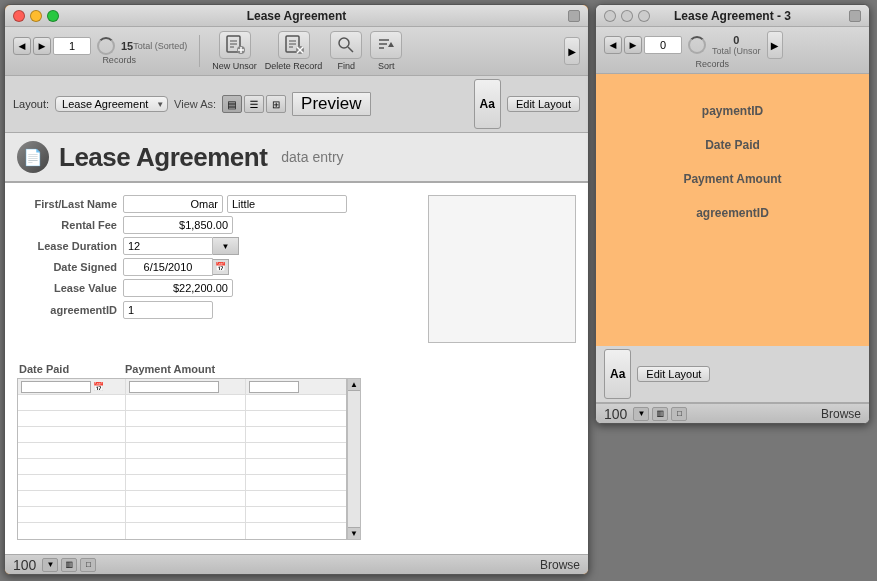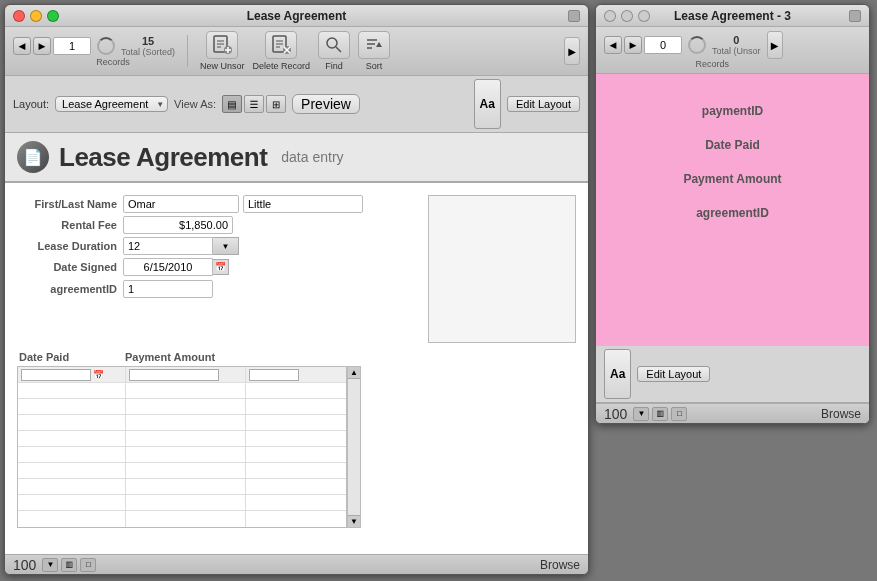--- a/index.html
+++ b/index.html
@@ -173,23 +173,23 @@
       font-size: 10px;
       cursor: pointer;
     }
     .view-btn.active {
       background: linear-gradient(to bottom, #bbb, #aaa);
       border-color: #777;
     }
     .preview-btn {
       background: linear-gradient(to bottom, #f0f0f0, #d8d8d8);
       border: 1px solid #999;
-      border-radius: 6px;
+      border-radius: 1px;
       padding: 1px 8px;
-      font-size: 14px;
+      font-size: 17px;
       cursor: pointer;
     }
     .aa-btn {
       background: linear-gradient(to bottom, #f0f0f0, #d5d5d5);
       border: 1px solid #999;
       border-radius: 3px;
       padding: 17px 5px;
       font-size: 12px;
       font-weight: bold;
       cursor: pointer;
@@ -237,21 +237,21 @@
     }
 
     
     .form-body {
       flex: 1;
       background: white;
       padding: 12px;
       overflow-y: auto;
       display: flex;
       flex-direction: column;
-      gap: 0;
+      gap: 12px;
     }
 
     .form-row {
       display: flex;
       align-items: center;
       margin-bottom: 3px;
     }
     .field-label {
       font-size: 11px;
       color: #555;
@@ -261,21 +261,21 @@
       margin-right: 6px;
     }
     .field-input {
       border: 1px solid #bbb;
       border-radius: 2px;
       padding: 2px 4px;
       font-size: 11px;
       background: white;
       height: 18px;
     }
-    .field-input-first { width: 116px; }
+    .field-input-first { width: 100px; text-align: right; }
     .field-input-last { width: 120px; margin-left: 4px; }
     .field-input-rental { width: 110px; text-align: right; }
     .field-input-duration { width: 90px; }
     .field-input-date { width: 90px; text-align: center; }
     .field-input-value { width: 110px; text-align: right; }
     .field-input-id { width: 90px; }
 
     .duration-select {
       width: 26px;
       height: 18px;
@@ -419,21 +419,21 @@
     .sec-toolbar {
       background: linear-gradient(to bottom, #d8d8d8, #c0c0c0);
       border-bottom: 1px solid #aaa;
       padding: 4px 8px;
       display: flex;
       align-items: center;
       gap: 6px;
     }
     .sec-content {
       flex: 1;
-      background: #f9a8d4;
+      background: #fdba74;
       display: flex;
       flex-direction: column;
       align-items: center;
       justify-content: flex-start;
       padding: 30px 0 10px 0;
       gap: 20px;
     }
     .sec-field-name {
       font-size: 12px;
       color: #555;
@@ -506,21 +506,21 @@
     <div class="minimize-btn"></div>
   </div>
 
   <div class="toolbar">
     <div class="toolbar-records-group">
       <div class="toolbar-nav-row">
         <div class="nav-btn">◀</div>
         <div class="nav-btn">▶</div>
         <input class="record-input" type="text" value="1" style="">
         <div class="spin-indicator"></div>
-        <div style="display:flex;flex-direction:column;align-items:center;">
+        <div style="display:flex;align-items:center;">
           <span style="font-size:11px;font-weight:bold;color:#333;">15</span>
           <span style="font-size:9px;color:#666;">Total (Sorted)</span>
         </div>
       </div>
       <span class="records-text">Records</span>
     </div>
 
     <div class="toolbar-separator"></div>
 
     <div class="toolbar-btn">
@@ -625,20 +625,24 @@
           <input class="field-input field-input-duration" type="text" value="12" style="border-radius: 2px 0px 0px 2px;">
           <div class="duration-select">▼</div>
         </div>
 
         <div class="form-row">
           <span class="field-label">Date Signed</span>
           <input class="field-input field-input-date" type="text" value="6/15/2010" style="border-radius: 2px 0px 0px 2px;">
           <div class="date-icon">📅</div>
         </div>
 
+        <div class="form-row">
+          <span class="field-label">Lease Value</span>
+          <input class="field-input field-input-value" type="text" value="$22,200.00" style="">
+        </div>
 
         <div class="form-row" style="margin-top:4px;">
           <span class="field-label">agreementID</span>
           <input class="field-input field-input-id" type="text" value="1" style="">
         </div>
       </div>
 
       <div class="photo-box"></div>
     </div>
 

